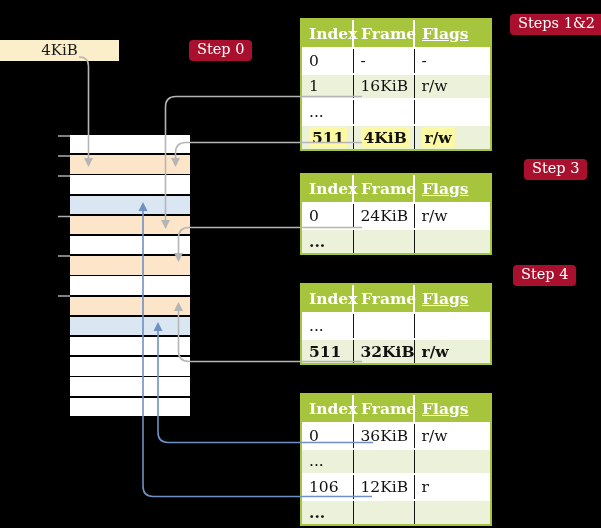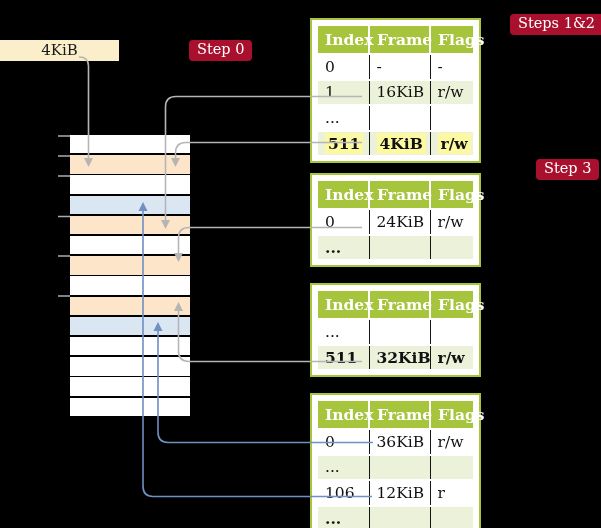--- a/index.html
+++ b/index.html
@@ -25,48 +25,48 @@
   }
 
   
   .steplabel{
     position:absolute;background:var(--label-bg);color:#fff;
     font-size:14.5px;line-height:1.15;padding:1px 8px 3px;
     border-radius:4px;white-space:nowrap;
   }
   .l-step0{left:189px;top:40px;}
   .l-steps12{left:510px;top:14px;border-top-right-radius:0;border-bottom-right-radius:0;}
-  .l-step3{left:524px;top:159px;margin-left:12px;}
+  .l-step3{left:524px;top:159px;}
   .l-step4{left:513px;top:265px;}
 
   
   .memstrip{
     position:absolute;left:70px;top:135px;width:120px;height:281px;
     display:flex;flex-direction:column;gap:1.8px;
   }
   .mrow{flex:1;}
   .mrow.free{background:#ffffff;}
   .mrow.pagetable{background:var(--mem-pagetable);}
   .mrow.data{background:var(--mem-data);}
 
   
   .ptable{
-    position:absolute;left:310px;width:171px;box-sizing:border-box;
-    border:2.5px solid var(--table-header);background:#fff;padding:6px;
+    position:absolute;left:300px;width:192px;box-sizing:border-box;
+    border:2.5px solid var(--table-header);background:#fff;padding:0;
   }
   .t1{top:18px;} .t2{top:173px;} .t3{top:283px;} .t4{top:393px;}
   .ptable table{border-collapse:collapse;width:100%;table-layout:fixed;}
   .ptable col.c-index{width:51px;}
   .ptable col.c-frame{width:61px;}
   .ptable th{
     background:var(--table-header);color:#fff;font-weight:bold;
     font-size:15.5px;text-align:left;padding:2px 0 3px 7px;height:22px;
     border-right:2px solid #fff;border-bottom:2.5px solid #fff;
   }
-  .ptable th:last-child{border-right:none;}
+  .ptable th:last-child{border-right:none;text-decoration:underline;}
   .ptable td{
     font-size:15.5px;color:#111;background:#fff;height:23.5px;
     padding:0 0 0 7px;border-right:1.5px solid #151515;border-bottom:2px solid #fff;
     overflow:hidden;white-space:nowrap;
   }
   .ptable td:last-child{border-right:none;}
   .ptable tbody tr:nth-child(even) td{background:var(--row-alt);}
   .ptable tbody tr:last-child td{border-bottom:none;font-weight:bold;}
   .hl{background:var(--highlight);padding:1px 3px;}
 
@@ -76,20 +76,21 @@
 </head>
 <body>
 
 <div class="canvas">
 
   <div class="box4kib">4KiB</div>
 
   <div class="steplabel l-step0">Step 0</div>
   <div class="steplabel l-steps12">Steps 1&amp;2</div>
   <div class="steplabel l-step3">Step 3</div>
+  <div class="steplabel l-step4">Step 4</div>
 
   <div class="memstrip">
       <div class="mrow free"></div>
       <div class="mrow pagetable"></div>
       <div class="mrow free"></div>
       <div class="mrow data"></div>
       <div class="mrow pagetable"></div>
       <div class="mrow free"></div>
       <div class="mrow pagetable"></div>
       <div class="mrow free"></div>

